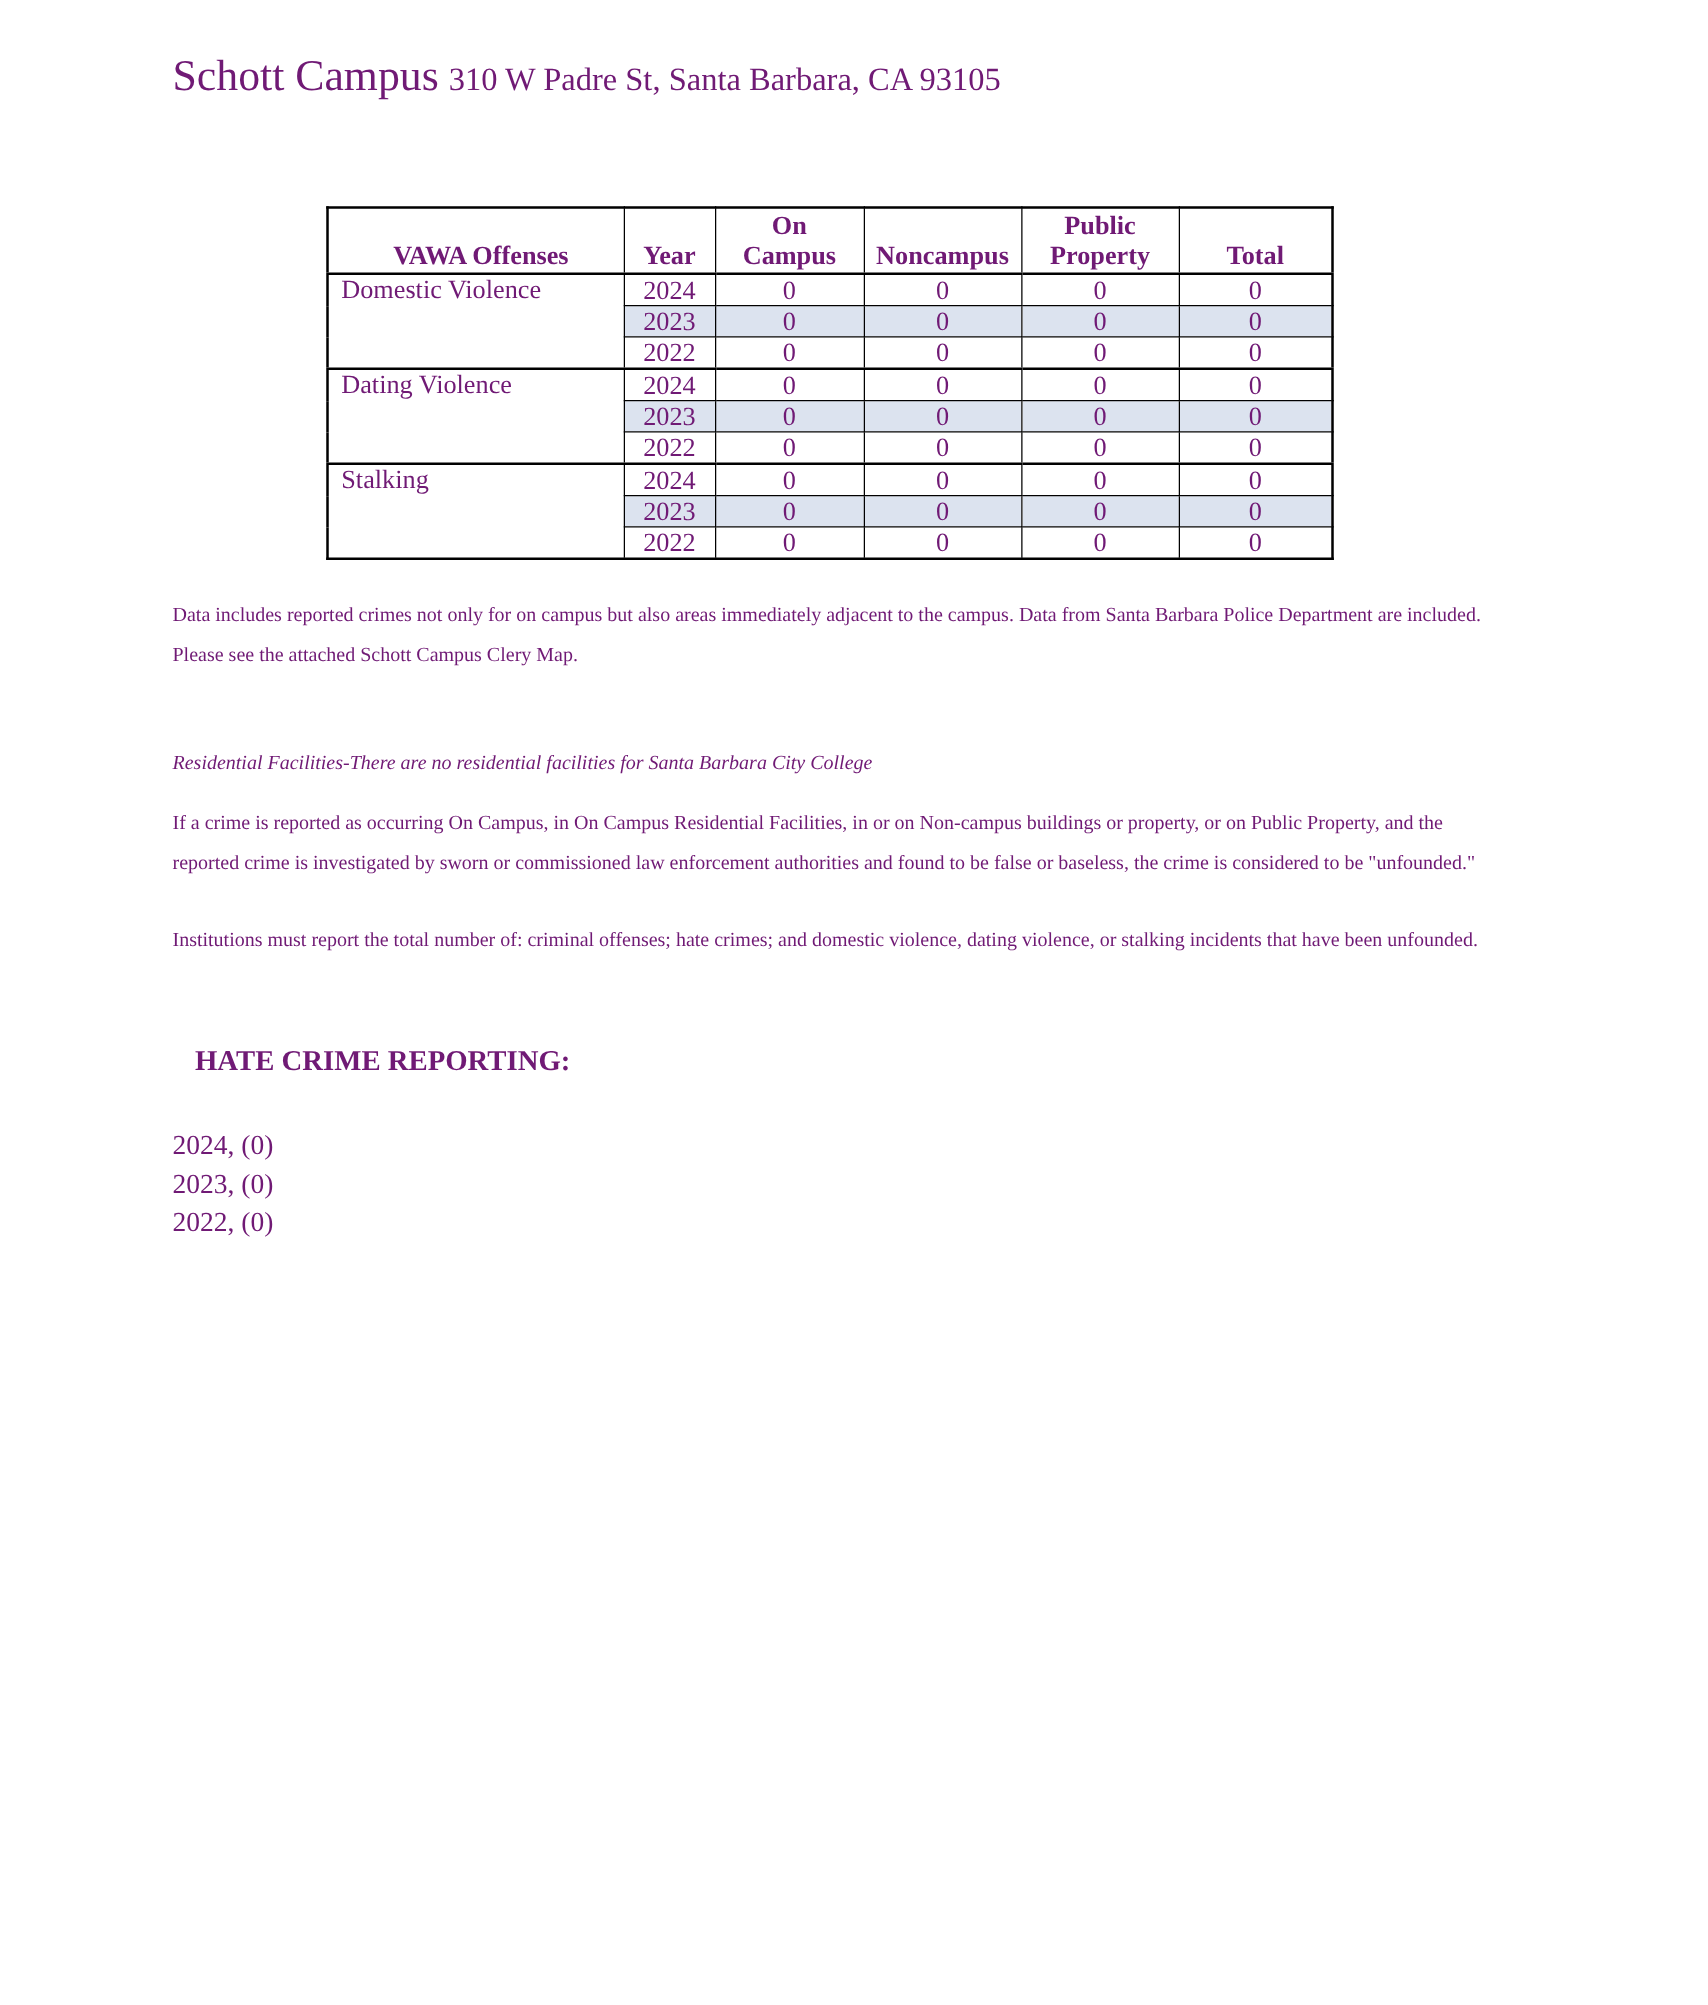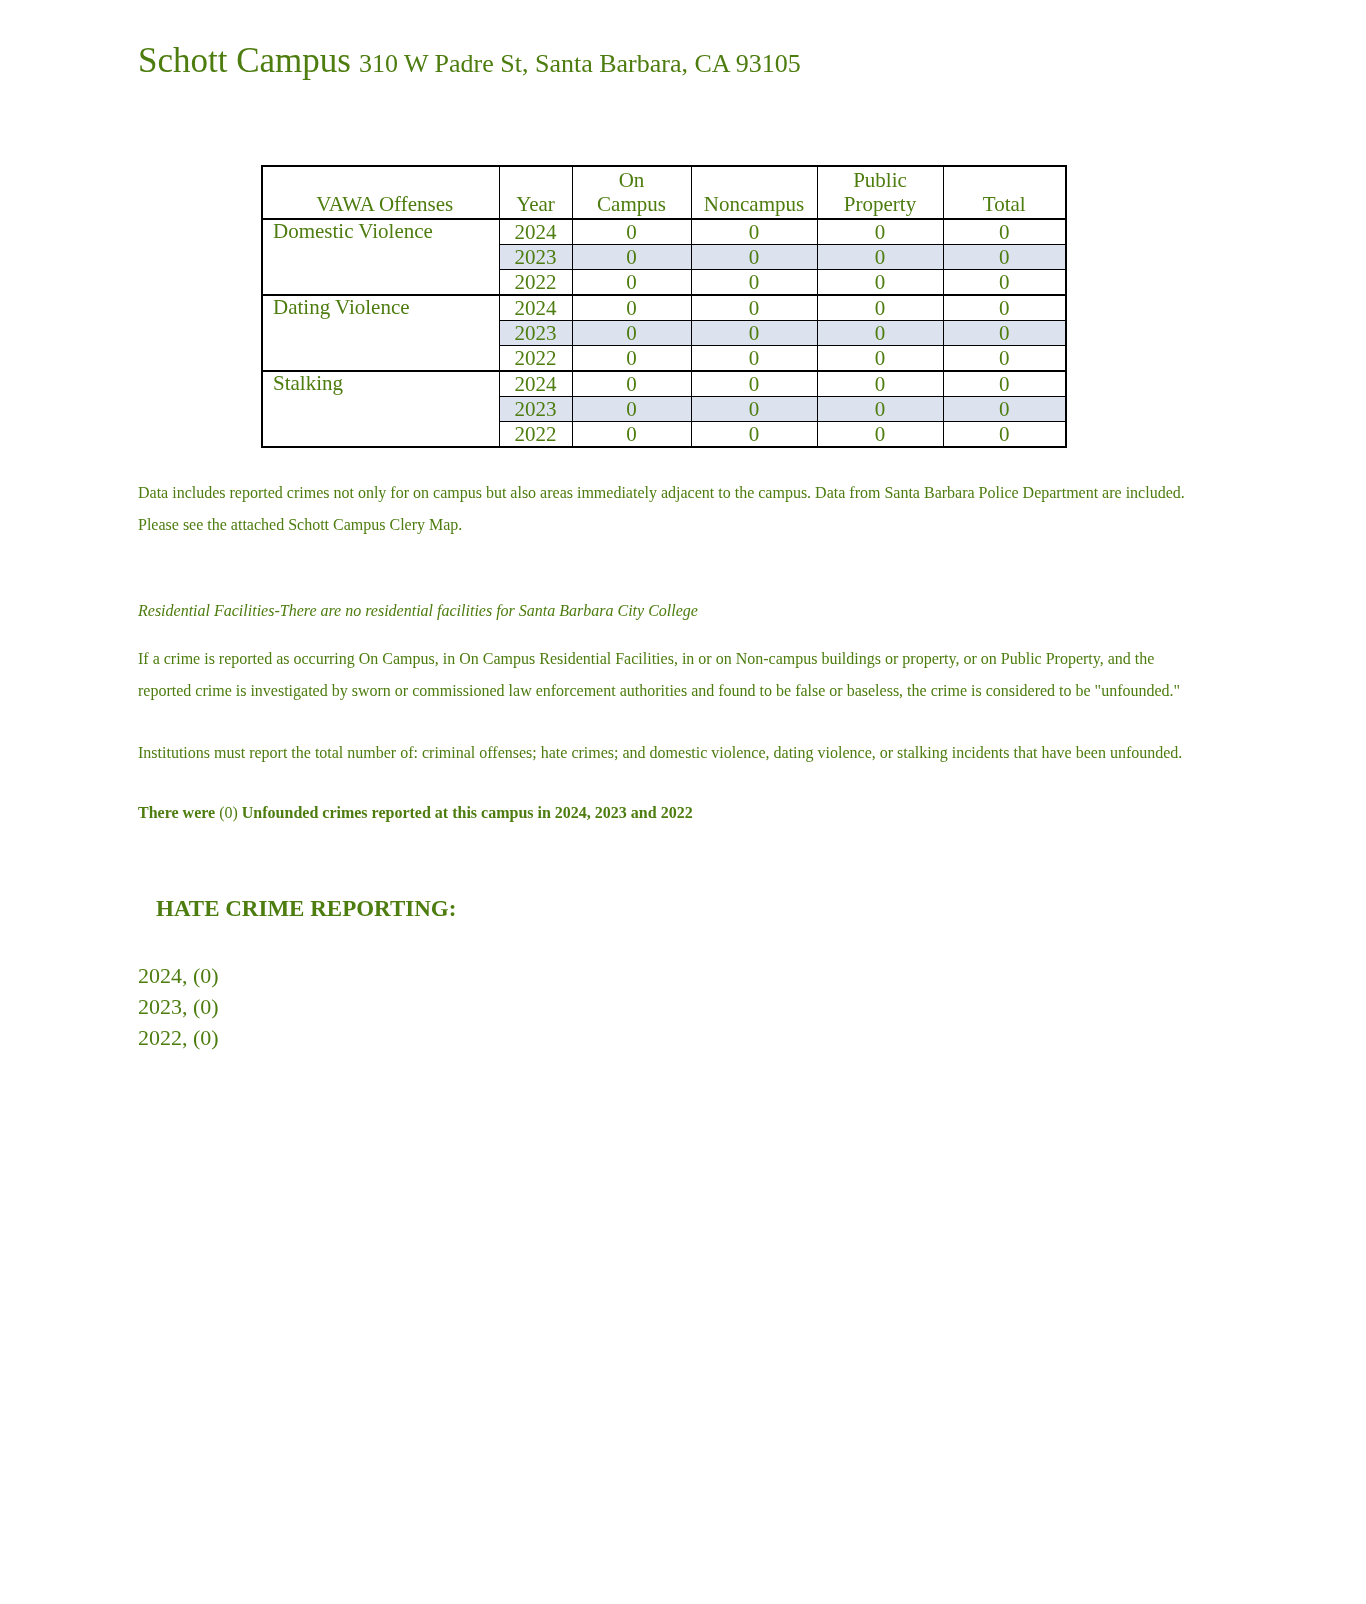--- a/index.html
+++ b/index.html
@@ -1,21 +1,21 @@
 <!DOCTYPE html>
 <html><head>
 <meta charset="utf-8">
 <style>
   html, body { margin: 0; padding: 0; background: #ffffff; }
   .page {
     position: relative;
     width: 1366px;
     height: 1604px;
     background: #ffffff;
-    color: #4d7c0f;
+    color: #701a75;
     font-family: "Liberation Serif", serif;
     box-sizing: border-box;
     padding: 41px 60px 0 138px;
     overflow: hidden;
   }
   
   .doc-title { margin: 0; line-height: 40px; font-weight: normal; }
   .campus-name { font-size: 35px; }
   .campus-address { font-size: 26px; }
 
@@ -27,21 +27,21 @@
     margin: 81px 0 0 123px;
     border: 2px solid #000;
   }
   .crime-table th, .crime-table td {
     border: 1px solid #000;
     font-size: 21px;
     overflow: hidden;
   }
   .crime-table thead th {
     border-bottom: 2px solid #000;
-    font-weight: normal;
+    font-weight: bold;
     vertical-align: bottom;
     text-align: center;
     white-space: pre-line;
     line-height: 24px;
     padding: 1px 2px 2px 2px;
   }
   .crime-table thead th.offense-header { text-align: center; padding-left: 10px; }
   .crime-table tbody td {
     height: 24px;
     padding: 0;
@@ -187,21 +187,20 @@
 
   <p class="body-text para-data">Data includes reported crimes not only for on campus but also areas immediately adjacent to the campus. Data from Santa Barbara Police Department are included.  Please see the attached Schott Campus Clery Map.</p>
 
   <p class="body-text residential-note">Residential Facilities-There are no residential facilities for Santa Barbara City College</p>
 
 
   <p class="body-text unfounded-body">If a crime is reported as occurring On Campus, in On Campus Residential Facilities, in or on Non-campus buildings or property, or on Public Property, and the reported crime is investigated by sworn or commissioned law enforcement authorities and found to be false or baseless, the crime is considered to be "unfounded."</p>
 
   <p class="body-text institutions-para">Institutions must report the total number of: criminal offenses; hate crimes; and domestic violence, dating violence, or stalking incidents that have been unfounded.</p>
 
-  <p class="body-text summary-line"><span>There were </span><span class="count-regular">(0)</span><span> Unfounded crimes reported at this campus in 2024, 2023 and 2022</span></p>
 
   <p class="body-text section-heading hate-heading">HATE CRIME REPORTING:</p>
 
   <div class="hate-lines">
     <div class="hate-line">2024, (0)</div>
     <div class="hate-line">2023, (0)</div>
     <div class="hate-line">2022, (0)</div>
   </div>
 
 </div>

